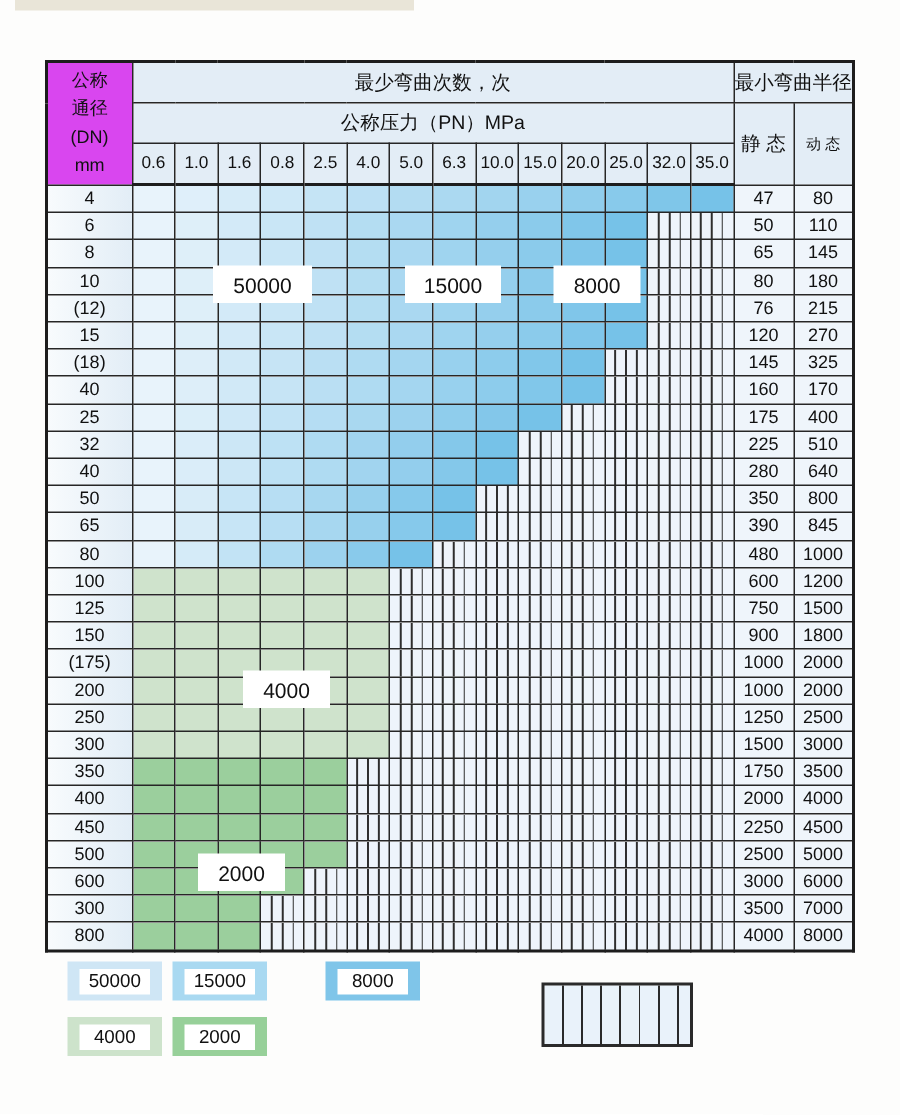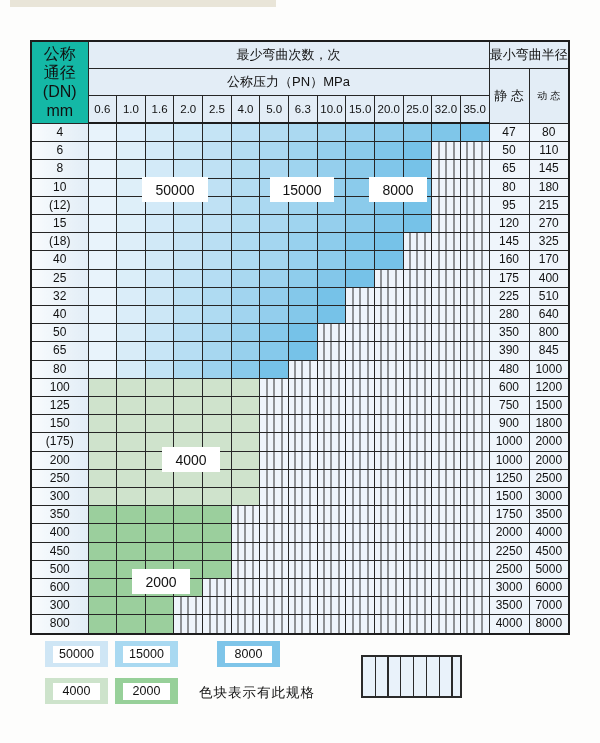--- a/index.html
+++ b/index.html
@@ -6,21 +6,21 @@
   .sheet{position:relative;width:600px;height:743px;background:#fdfdfc;font-family:"Liberation Sans",sans-serif;overflow:hidden;}
   .top-strip{position:absolute;left:10px;top:0;width:266px;height:7px;background:#e9e5d8;}
   .title{position:absolute;left:36px;top:8px;font-family:"DejaVu Serif",serif;font-weight:bold;font-size:17px;letter-spacing:2px;color:#111;}
   .table-wrap{position:absolute;left:30px;top:40px;width:540px;}
   table.spec{border-collapse:collapse;table-layout:fixed;width:540px;}
   table.spec td,table.spec th{border:1px solid #262626;padding:0;margin:0;font-weight:normal;color:#111;overflow:hidden;white-space:nowrap;}
   table.spec{border:2px solid #1d1d1d;}
   thead th{background:#e3edf6;font-size:13px;}
   thead tr.h1 th,thead tr.h2 th{height:26px;}
   thead tr.h3 th{height:26px;font-size:11.5px;}
-  th.corner{background:#14b8a6;font-size:16px;line-height:19px;vertical-align:middle;text-align:center;}
+  th.corner{background:#d946ef;font-size:12px;line-height:19px;vertical-align:middle;text-align:center;}
   th.radius-span{font-size:13px;}
   th.sd{font-size:13px;border-left-width:2px;}
   th.sd2{font-size:10px;}
   thead tr.h3 th{border-bottom:2px solid #1d1d1d;}
   tbody td{height:17.2px;line-height:17.2px;text-align:center;font-size:12px;}
   td.dn{background:linear-gradient(to right,#f8fbfd,#e2edf6);}
   td.pcell{background:#eef4fb;}
   td.hatch{background:repeating-linear-gradient(to right,#eef4fb 0 6.2px,#2e2e2e 6.2px 7.2px);}
   td.stat{background:#eff5fb;border-left-width:2px;}
   td.dyn{background:#eff5fb;}
@@ -83,21 +83,21 @@
         </tr>
         <tr class="h2">
           <th colspan="14">公称压力（PN）MPa</th>
           <th rowspan="2" class="sd">静 态</th>
           <th rowspan="2" class="sd2">动 态</th>
         </tr>
         <tr class="h3" id="pressure-row">
             <th>0.6</th>
             <th>1.0</th>
             <th>1.6</th>
-            <th>2.0</th>
+            <th>0.8</th>
             <th>2.5</th>
             <th>4.0</th>
             <th>5.0</th>
             <th>6.3</th>
             <th>10.0</th>
             <th>15.0</th>
             <th>20.0</th>
             <th>25.0</th>
             <th>32.0</th>
             <th>35.0</th>
@@ -189,21 +189,21 @@
             <td class="pcell" style="background: rgb(191, 225, 244);"></td>
             <td class="pcell" style="background: rgb(180, 221, 242);"></td>
             <td class="pcell" style="background: rgb(170, 216, 241);"></td>
             <td class="pcell" style="background: rgb(159, 212, 239);"></td>
             <td class="pcell" style="background: rgb(149, 207, 237);"></td>
             <td class="pcell" style="background: rgb(139, 203, 235);"></td>
             <td class="pcell" style="background: rgb(128, 198, 234);"></td>
             <td class="pcell" style="background: rgb(118, 194, 232);"></td>
             <td class="hatch"></td>
             <td class="hatch"></td>
-            <td class="stat">95</td>
+            <td class="stat">76</td>
             <td class="dyn">215</td>
           </tr>
           <tr>
             <td class="dn">15</td>
             <td class="pcell" style="background: rgb(232, 243, 251);"></td>
             <td class="pcell" style="background: rgb(222, 239, 249);"></td>
             <td class="pcell" style="background: rgb(211, 234, 248);"></td>
             <td class="pcell" style="background: rgb(201, 230, 246);"></td>
             <td class="pcell" style="background: rgb(191, 225, 244);"></td>
             <td class="pcell" style="background: rgb(180, 221, 242);"></td>
@@ -655,16 +655,15 @@
     </div>
     <div class="swatch sw-2" style="background: rgb(127, 197, 233);">
       <div class="inner">8000</div>
     </div>
     <div class="swatch sw-3" style="background: rgb(205, 227, 203);">
       <div class="inner">4000</div>
     </div>
     <div class="swatch sw-4" style="background: rgb(151, 208, 153);">
       <div class="inner">2000</div>
     </div>
-    <div class="legend-text avail-text">色块表示有此规格</div>
     <div class="hatch-box"></div>
   </div>
 </div>
 
 </body></html>

